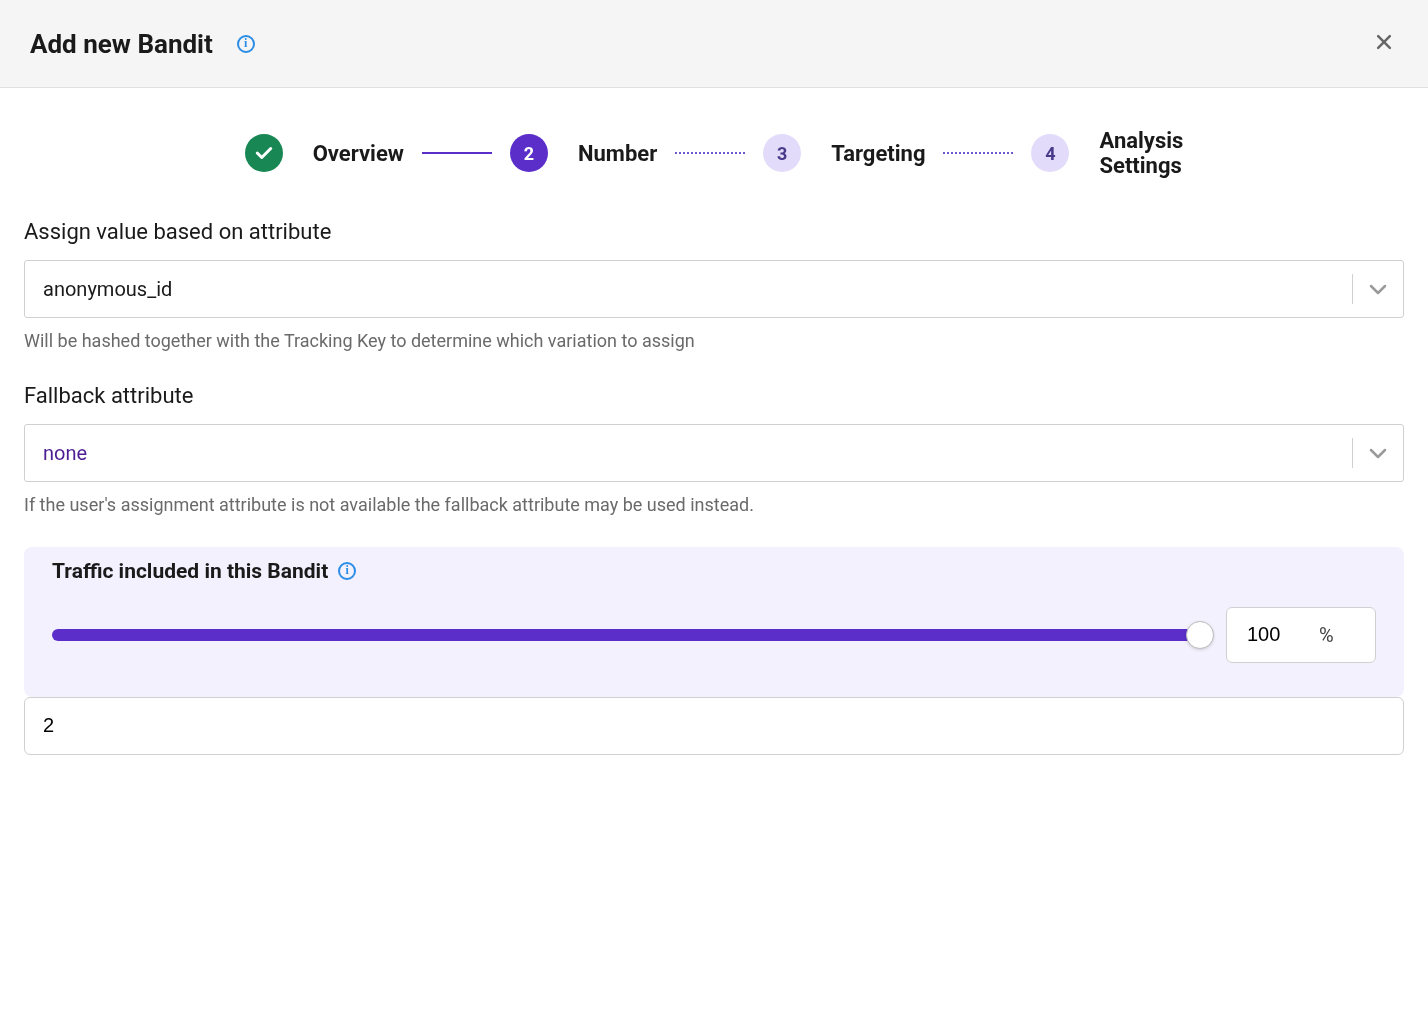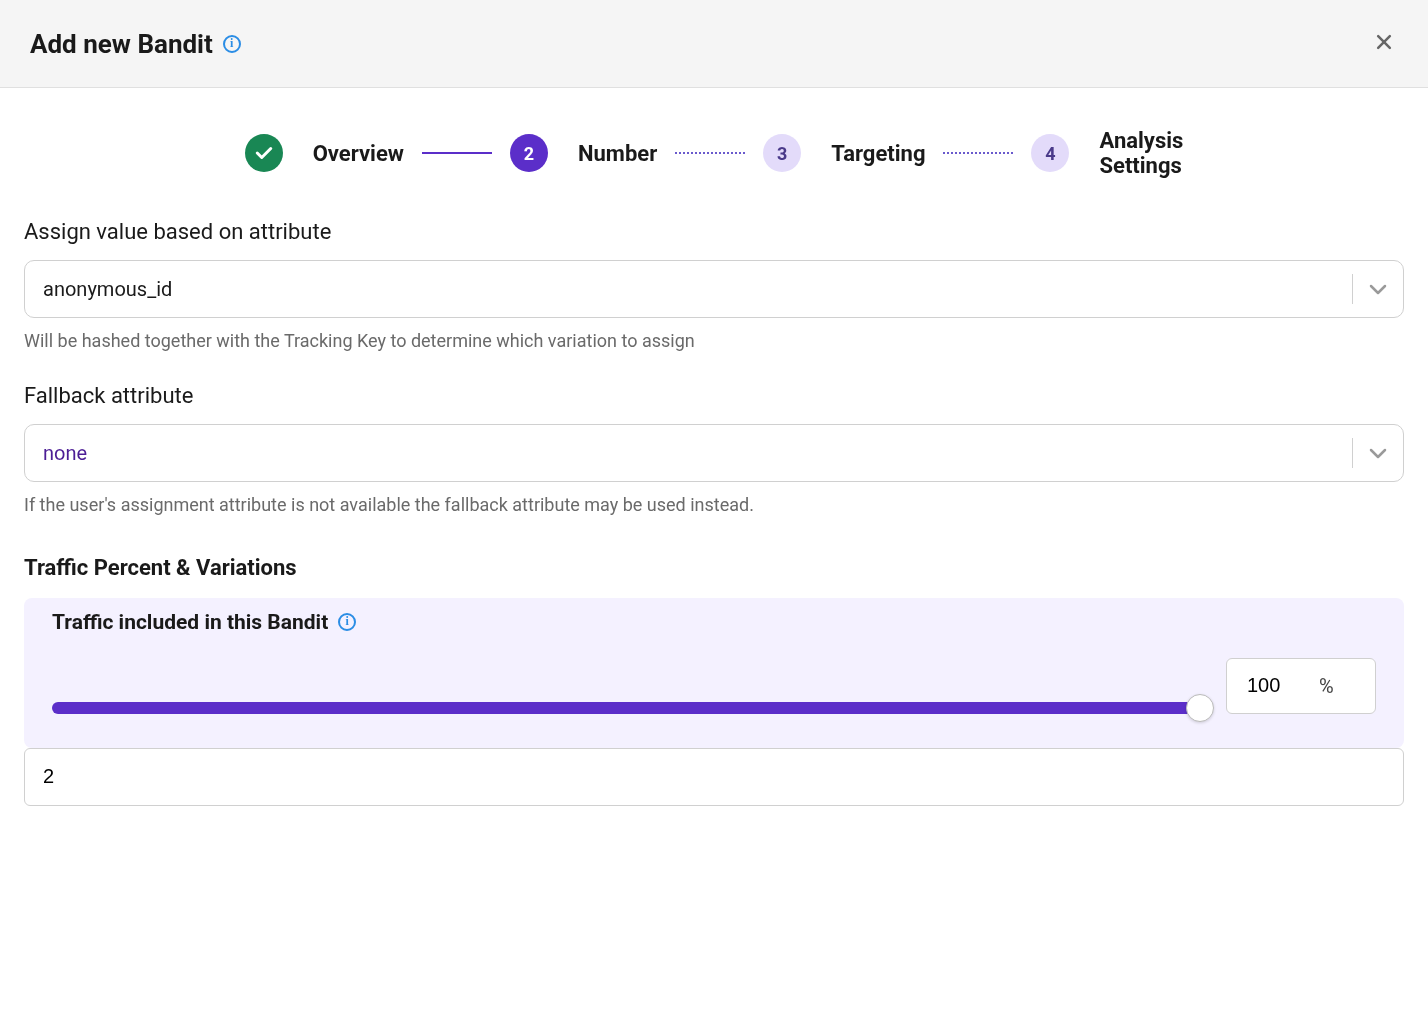--- a/index.html
+++ b/index.html
@@ -18,21 +18,21 @@
       display: flex;
       justify-content: space-between;
       align-items: center;
       border-bottom: 1px solid #e0e0e0;
     }
     .modal-title {
       font-size: 26px;
       font-weight: 700;
       display: flex;
       align-items: center;
-      gap: 10px;
+      gap: 24px;
     }
     .info-icon {
       display: inline-flex;
       align-items: center;
       justify-content: center;
       width: 18px;
       height: 18px;
       border: 2px solid #2b8de5;
       border-radius: 50%;
       color: #2b8de5;
@@ -114,21 +114,21 @@
     }
     .field-label {
       font-size: 22px;
       font-weight: 400;
       margin-bottom: 16px;
       color: #1a1a1a;
     }
     .select-wrap {
       position: relative;
       border: 1px solid #d0d0d0;
-      border-radius: 10px;
+      border-radius: 3px;
       background: #fff;
       display: flex;
       align-items: center;
       height: 58px;
       cursor: pointer;
     }
     .select-value {
       flex: 1;
       padding: 0 18px;
       font-size: 20px;
@@ -168,21 +168,21 @@
     .traffic-card-title {
       font-size: 21px;
       font-weight: 700;
       display: flex;
       align-items: center;
       gap: 10px;
       margin-bottom: 24px;
     }
     .slider-row {
       display: flex;
-      align-items: flex-end;
+      align-items: center;
       gap: 26px;
     }
     .slider-track {
       position: relative;
       flex: 1;
       height: 12px;
       background: #5b2ec9;
       border-radius: 6px;
     }
     .slider-thumb {
@@ -300,21 +300,20 @@
       <div class="select-divider"></div>
       <div class="select-chevron">
         <svg width="18" height="12" viewBox="0 0 18 12" fill="none" stroke="currentColor" stroke-width="2.5" stroke-linecap="round" stroke-linejoin="round">
           <polyline points="2,3 9,10 16,3"></polyline>
         </svg>
       </div>
     </div>
     <div class="help-text">If the user's assignment attribute is not available the fallback attribute may be used instead.</div>
   </div>
 
-  <div class="section-label">Traffic Percent &amp; Variations</div>
 
   <div class="traffic-card">
     <div class="traffic-card-title">
       <span>Traffic included in this Bandit</span>
       <span class="info-icon">i</span>
     </div>
     <div class="slider-row">
       <div class="slider-track">
         <div class="slider-thumb"></div>
       </div>

